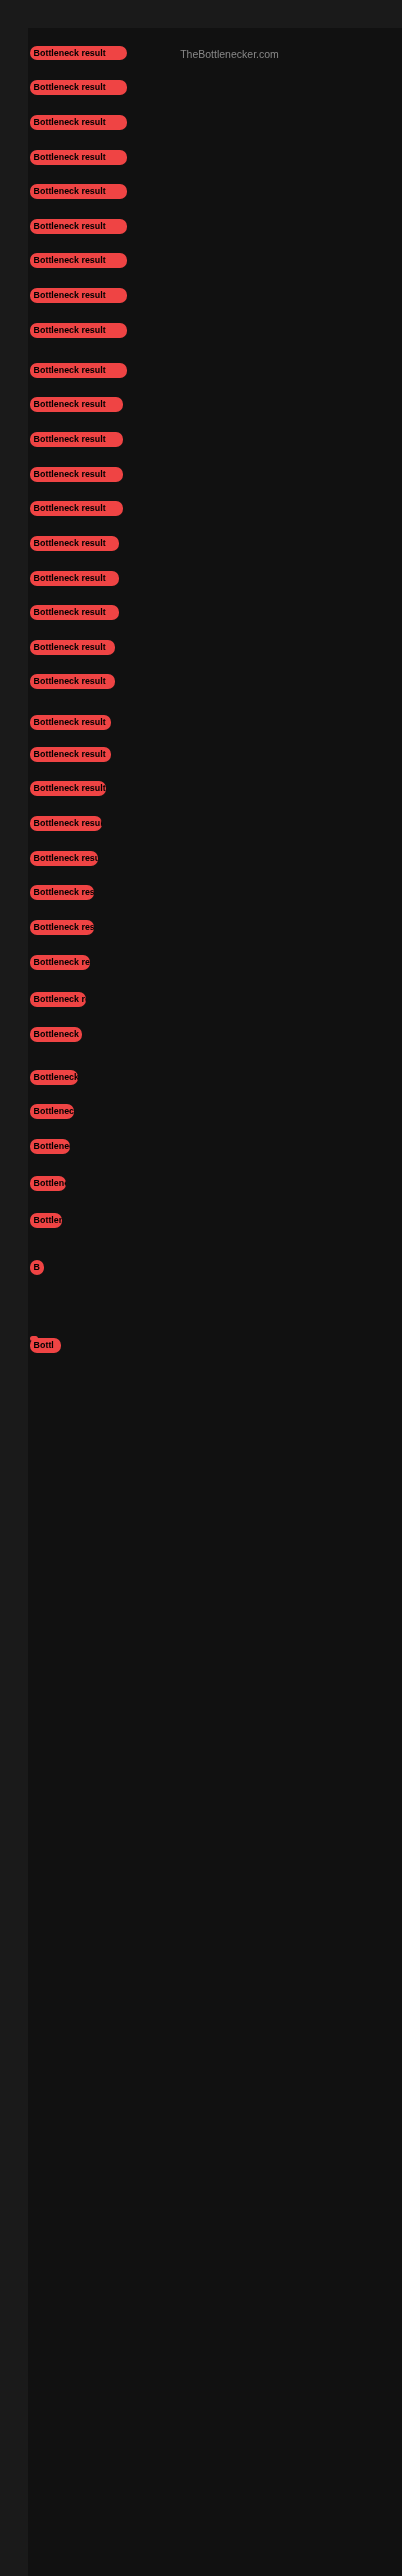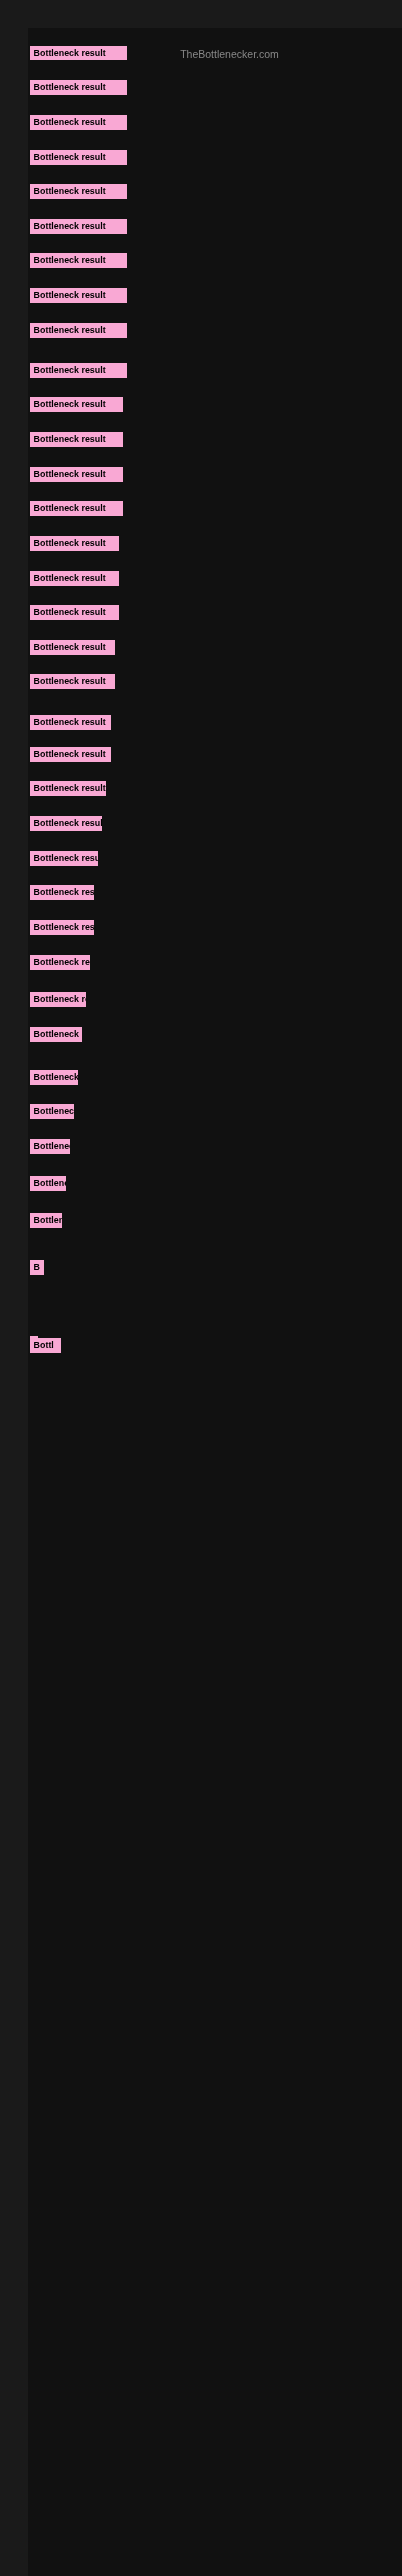--- a/index.html
+++ b/index.html
@@ -29,26 +29,26 @@
       left: 50%;
       transform: translateX(-50%);
       color: #888888;
       font-size: 10.5px;
       white-space: nowrap;
     }
 
     .bottleneck-label {
       position: absolute;
       left: 1.6px;
-      background-color: #f9a8d4;
+      background-color: #ef4444;
       color: #000000;
       font-size: 8.9px;
       font-weight: bold;
       padding: 2.4px 4px;
-      border-radius: 0;
+      border-radius: 7px;
       white-space: nowrap;
       overflow: hidden;
     }
   </style>
 </head>
 <body>
 
 <div class="page-container">
   <span class="site-title">TheBottlenecker.com</span>
 <div class="bottleneck-label" style="top: 17.7px; max-width: 97px; width: 97px;">Bottleneck result</div>

